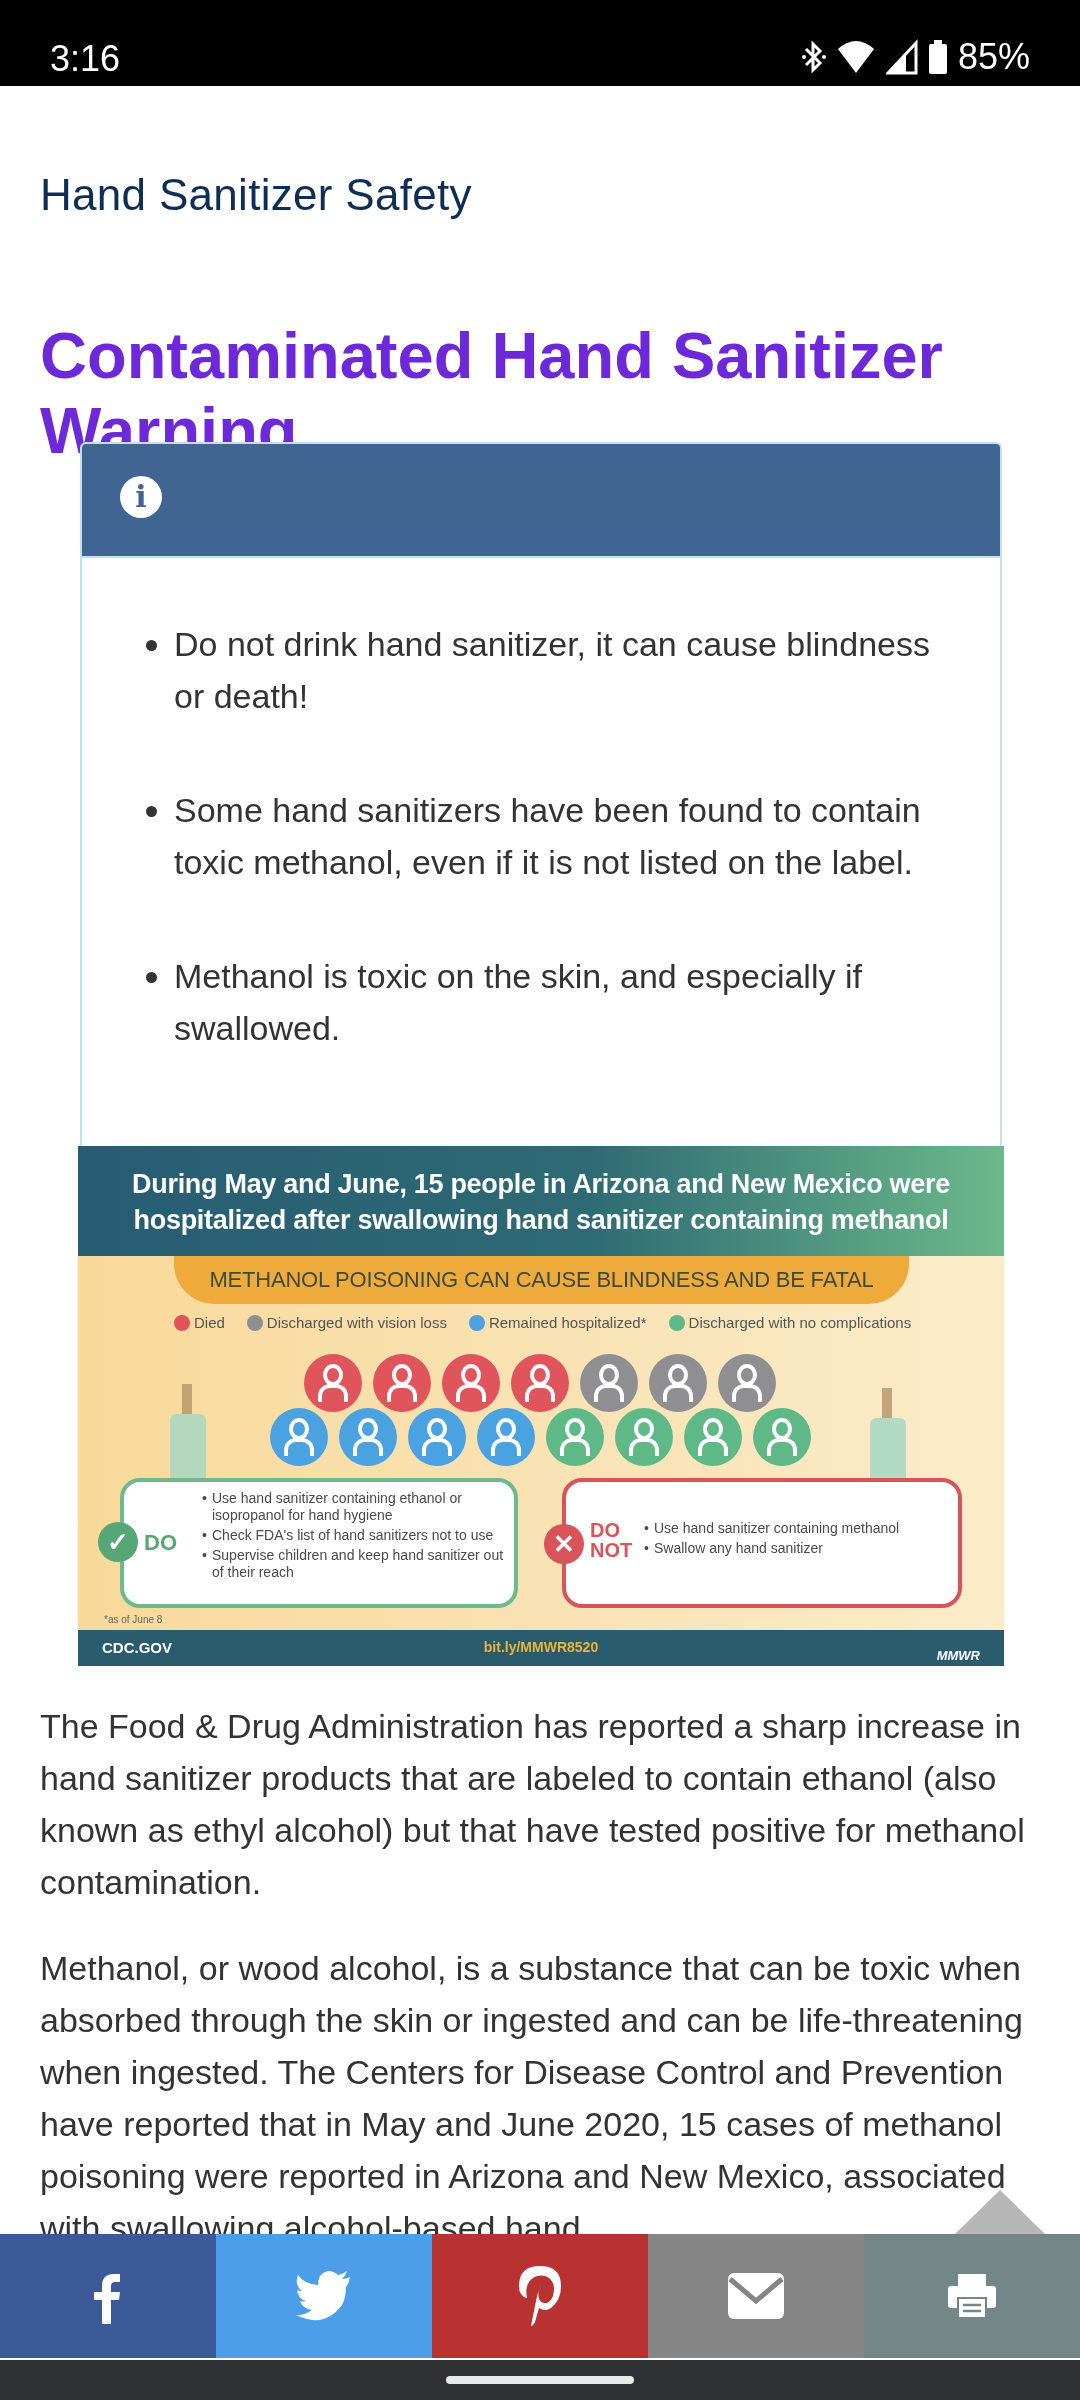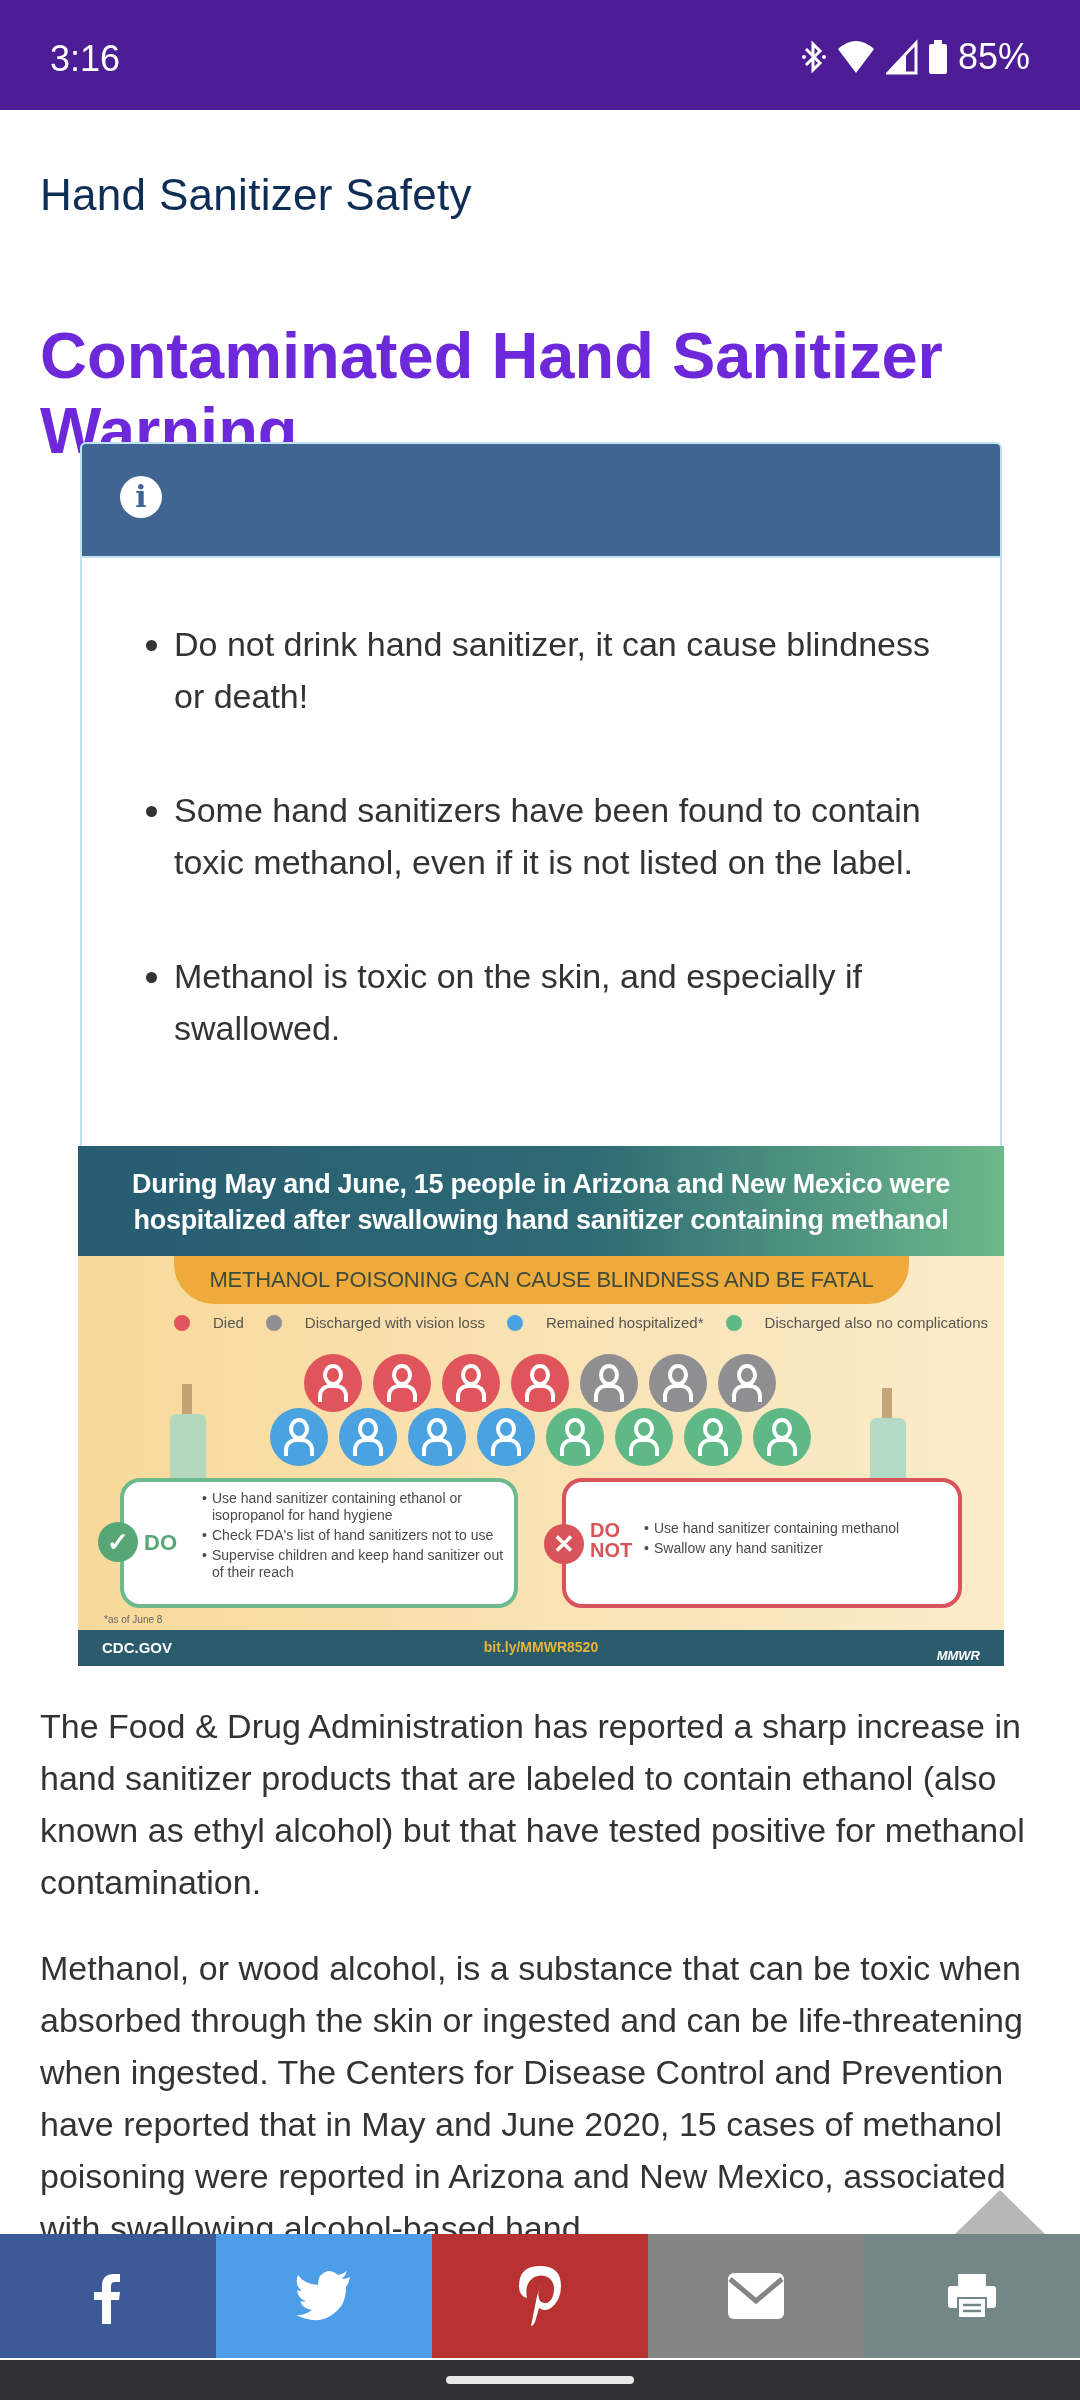--- a/index.html
+++ b/index.html
@@ -1,20 +1,20 @@
 <!DOCTYPE html>
 <html><head>
 <meta charset="utf-8">
 <style>
   * { box-sizing: border-box; margin: 0; padding: 0; }
   html, body { width: 1080px; height: 2400px; overflow: hidden; background: #ffffff; }
   body { font-family: "Liberation Sans", sans-serif; position: relative; }
 
   
-  .status-bar { position: absolute; left: 0; top: 0; width: 1080px; height: 110px; background: #4c1d95; color: #fff; }
+  .status-bar { position: absolute; left: 0; top: 0; width: 1080px; height: 86px; background: #000000; color: #fff; }
   .status-time { position: absolute; left: 50px; top: 38px; font-size: 36px; font-family: "Liberation Sans", sans-serif; }
   .status-icons { position: absolute; right: 50px; top: 36px; display: flex; align-items: center; gap: 10px; font-size: 36px; }
   .status-icons svg { display: block; }
 
   
   .content { position: absolute; left: 0; top: 118px; width: 1080px; }
   .page-title { position: absolute; left: 40px; top: 52px; font-size: 44px; color: #0e2e56; font-weight: normal; letter-spacing: 0.3px; }
   .section-title { position: absolute; left: 40px; top: 200px; font-size: 65px; color: #6d28d9; font-weight: bold; }
 
   .alert-box { position: absolute; left: 80px; top: 324px; width: 922px; height: 770px; border: 2px solid #bfe3ef; border-radius: 6px; overflow: hidden; background: #fff; }
@@ -22,21 +22,21 @@
   .info-icon { position: absolute; left: 38px; top: 32px; width: 42px; height: 42px; border-radius: 50%; background: #fff; color: #406592; font-family: "DejaVu Serif", serif; font-weight: bold; font-size: 30px; text-align: center; line-height: 42px; }
   .alert-list { list-style: none; position: absolute; left: 0; top: 114px; width: 100%; padding: 60px 40px 0 92px; }
   .alert-list li { position: relative; font-size: 34px; line-height: 52px; color: #333; margin-bottom: 62px; }
   .alert-list li::before { content: ""; position: absolute; left: -28px; top: 22px; width: 11px; height: 11px; border-radius: 50%; background: #333; }
 
   
   .infographic { position: absolute; left: 78px; top: 1028px; width: 926px; height: 520px; background: linear-gradient(90deg, #f8d99a 0%, #f9e4b8 60%, #fbecc9 100%); overflow: hidden; }
   .info-top { height: 110px; background: linear-gradient(90deg, #275c72 0%, #2e6a74 55%, #6cb98a 100%); color: #fff; text-align: center; font-weight: bold; font-size: 27px; line-height: 36px; padding-top: 20px; letter-spacing: -0.3px; }
   .info-banner { position: absolute; left: 96px; top: 110px; width: 735px; height: 48px; background: #eeaa3a; border-radius: 0 0 40px 40px; text-align: center; color: #3d4a3e; font-size: 22px; line-height: 48px; letter-spacing: -0.2px; }
   .info-legend { position: absolute; left: 96px; top: 168px; display: flex; gap: 22px; font-size: 15px; color: #555; align-items: center; }
-  .legend-item { display: flex; align-items: center; gap: 23px; }
+  .legend-item { display: flex; align-items: center; gap: 4px; }
   .legend-dot { width: 16px; height: 16px; border-radius: 50%; display: inline-block; }
   .people-row { position: absolute; display: flex; gap: 11px; }
   .person { width: 58px; height: 58px; border-radius: 50%; position: relative; }
   .person::before { content: ""; position: absolute; left: 19px; top: 10px; width: 20px; height: 22px; border-radius: 50%; border: 4px solid #fff; box-sizing: border-box; }
   .person::after { content: ""; position: absolute; left: 14px; top: 30px; width: 30px; height: 18px; border-radius: 12px 12px 0 0; border: 4px solid #fff; border-bottom: none; box-sizing: border-box; }
   .bottle { position: absolute; width: 36px; height: 70px; background: #a7d8c4; border-radius: 6px 6px 2px 2px; opacity: 0.85; }
   .bottle::before { content: ""; position: absolute; left: 12px; top: -30px; width: 10px; height: 30px; background: #b99a6b; }
 
   .do-box { position: absolute; left: 42px; top: 332px; width: 398px; height: 130px; background: #fff; border: 4px solid #6fb98e; border-radius: 20px; }
   .do-check { position: absolute; left: -26px; top: 40px; width: 40px; height: 40px; border-radius: 50%; background: #57a676; color: #fff; text-align: center; line-height: 40px; font-size: 26px; font-weight: bold; }
@@ -133,21 +133,21 @@
       <span class="legend-item">
           <span class="legend-dot" style="background:#8f8f91"></span>
           <span>Discharged with vision loss</span>
         </span>
       <span class="legend-item">
           <span class="legend-dot" style="background:#4aa3e0"></span>
           <span>Remained hospitalized*</span>
         </span>
       <span class="legend-item">
           <span class="legend-dot" style="background:#5fb987"></span>
-          <span>Discharged also no complications</span>
+          <span>Discharged with no complications</span>
         </span>
     </div>
 
     <div class="people-row" style="left:226px; top:208px;">
       <div class="person" style="background:#e0545c"></div>
       <div class="person" style="background:#e0545c"></div>
       <div class="person" style="background:#e0545c"></div>
       <div class="person" style="background:#e0545c"></div>
       <div class="person" style="background:#8f8f91"></div>
       <div class="person" style="background:#8f8f91"></div>

